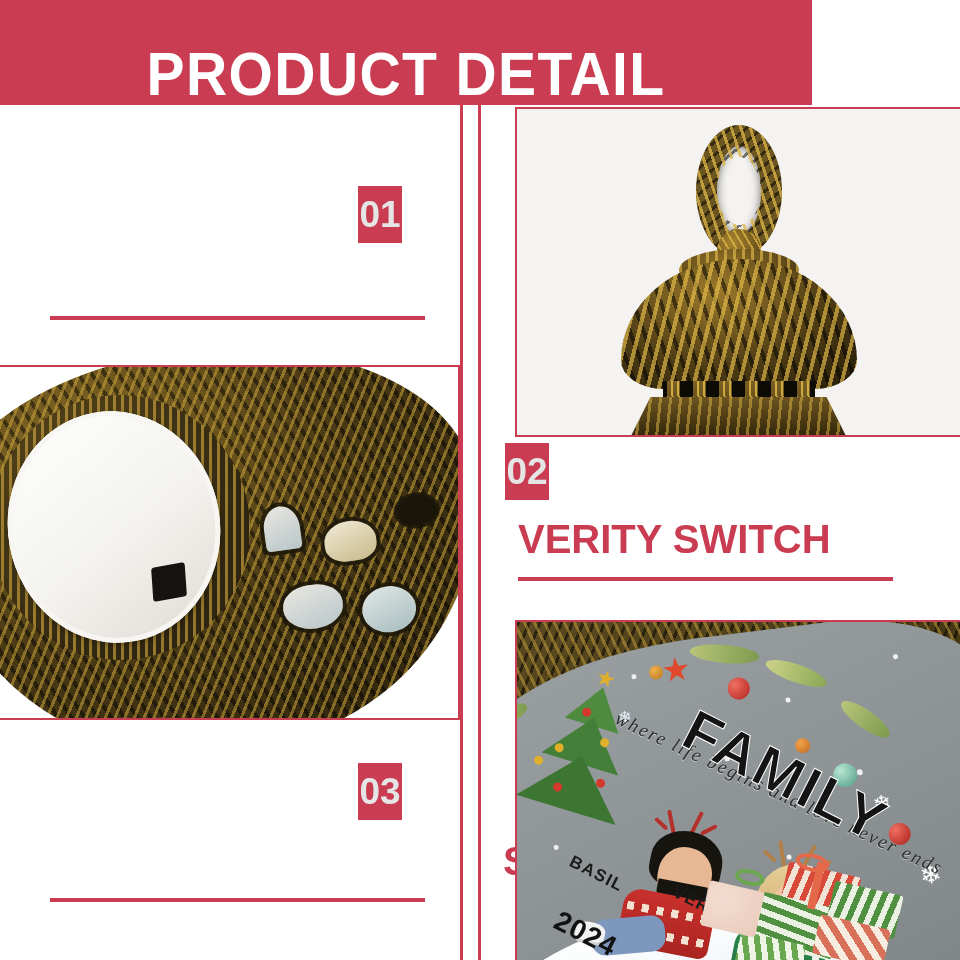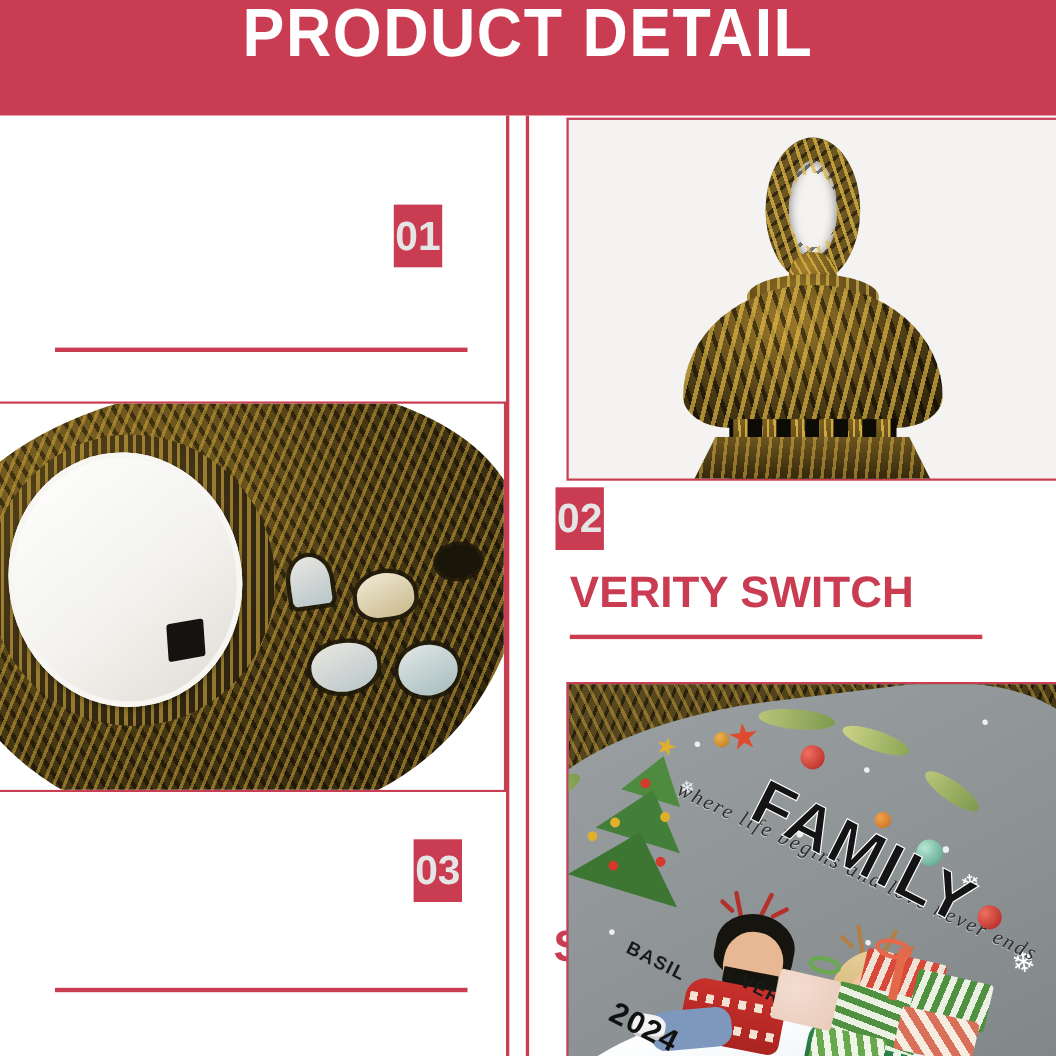--- a/index.html
+++ b/index.html
@@ -6,23 +6,23 @@
   html,body { width:960px; height:960px; }
   body {
     font-family:"Liberation Sans", sans-serif;
     background:#ffffff;
     position:relative;
     overflow:hidden;
   }
 
   
   #header-banner{
-    position:absolute; left:0; top:0; width:960px; height:105px;
+    position:absolute; left:0; top:0; width:812px; height:105px;
     background:#c93c52;
-    display:flex; align-items:flex-start; justify-content:center;
+    display:flex; align-items:flex-end; justify-content:center;
   }
   #header-title{
     color:#ffffff;
     font-size:62px;
     font-weight:bold;
     letter-spacing:1.5px;
     line-height:1;
     transform:scaleX(0.92);
     white-space:nowrap;
   }
@@ -62,21 +62,21 @@
   #badge-01{ left:358px; top:186px; }
   #title-01{ right:108px; top:254px; font-size:40px; }
   #rule-01{ left:50px; top:316px; width:375px; }
 
   
   #badge-02{ left:505px; top:443px;text-align:center; }
   #title-02{ left:518px; top:519px; font-size:40px; }
   #rule-02{ left:518px; top:577px; width:375px; }
 
   
-  #badge-03{ left:376px; top:763px; }
+  #badge-03{ left:358px; top:763px; }
   #title-03{ right:22px; top:841px; font-size:40px; }
   #rule-03{ left:50px; top:898px; width:375px; }
 
   
   .photo{
     position:absolute;
     border:2px solid #c93c52;
     overflow:hidden;
     background:#f2f1ef;
   }

